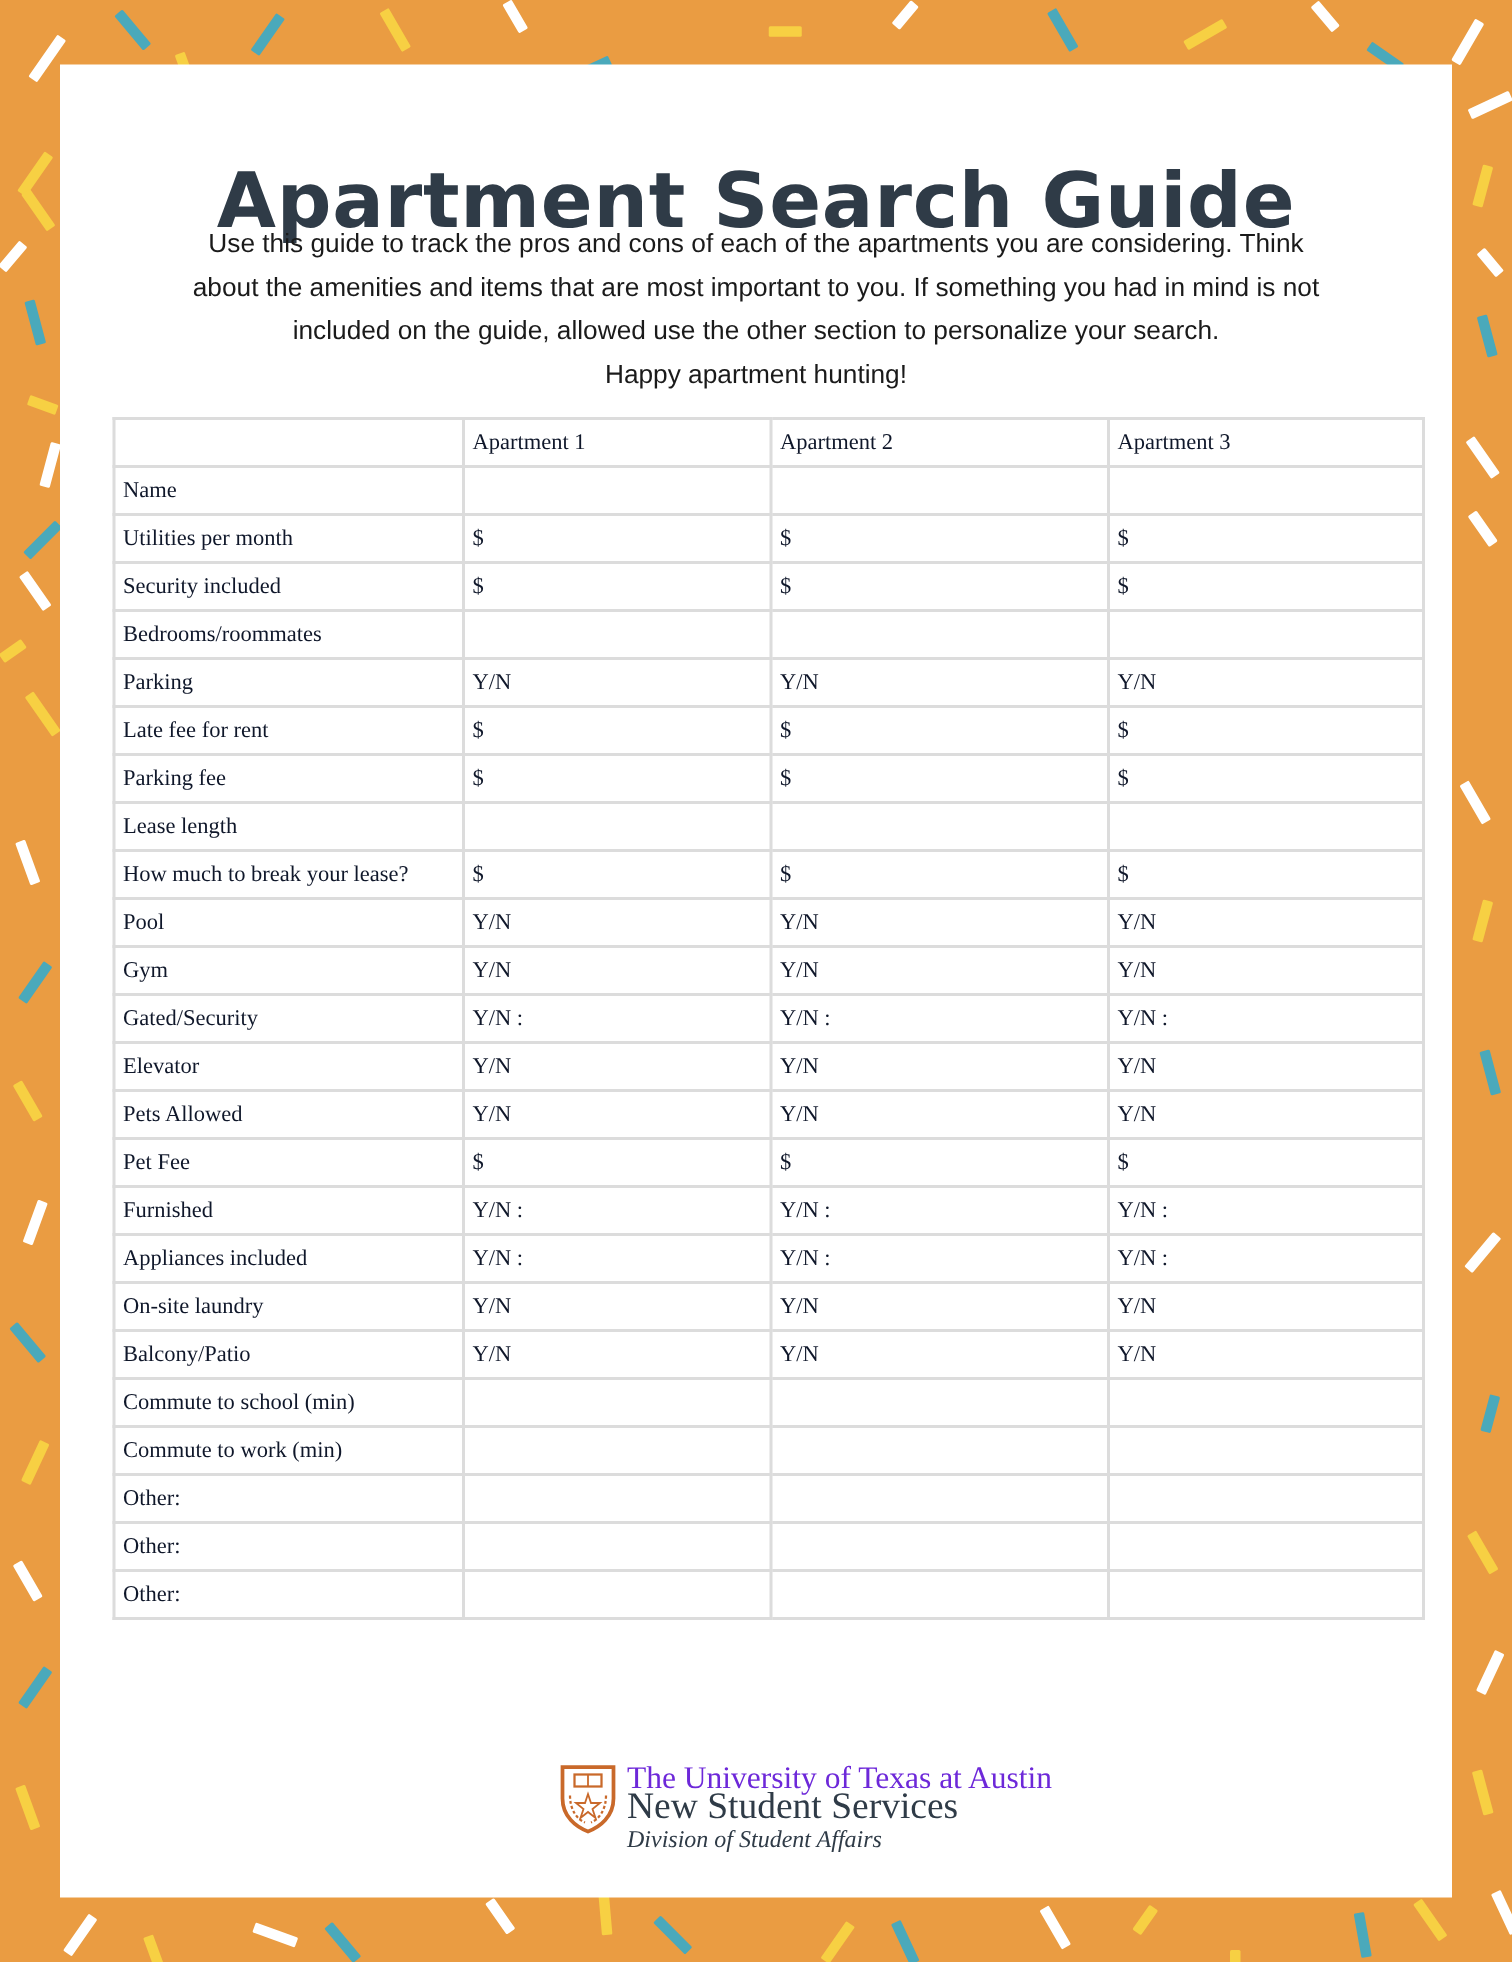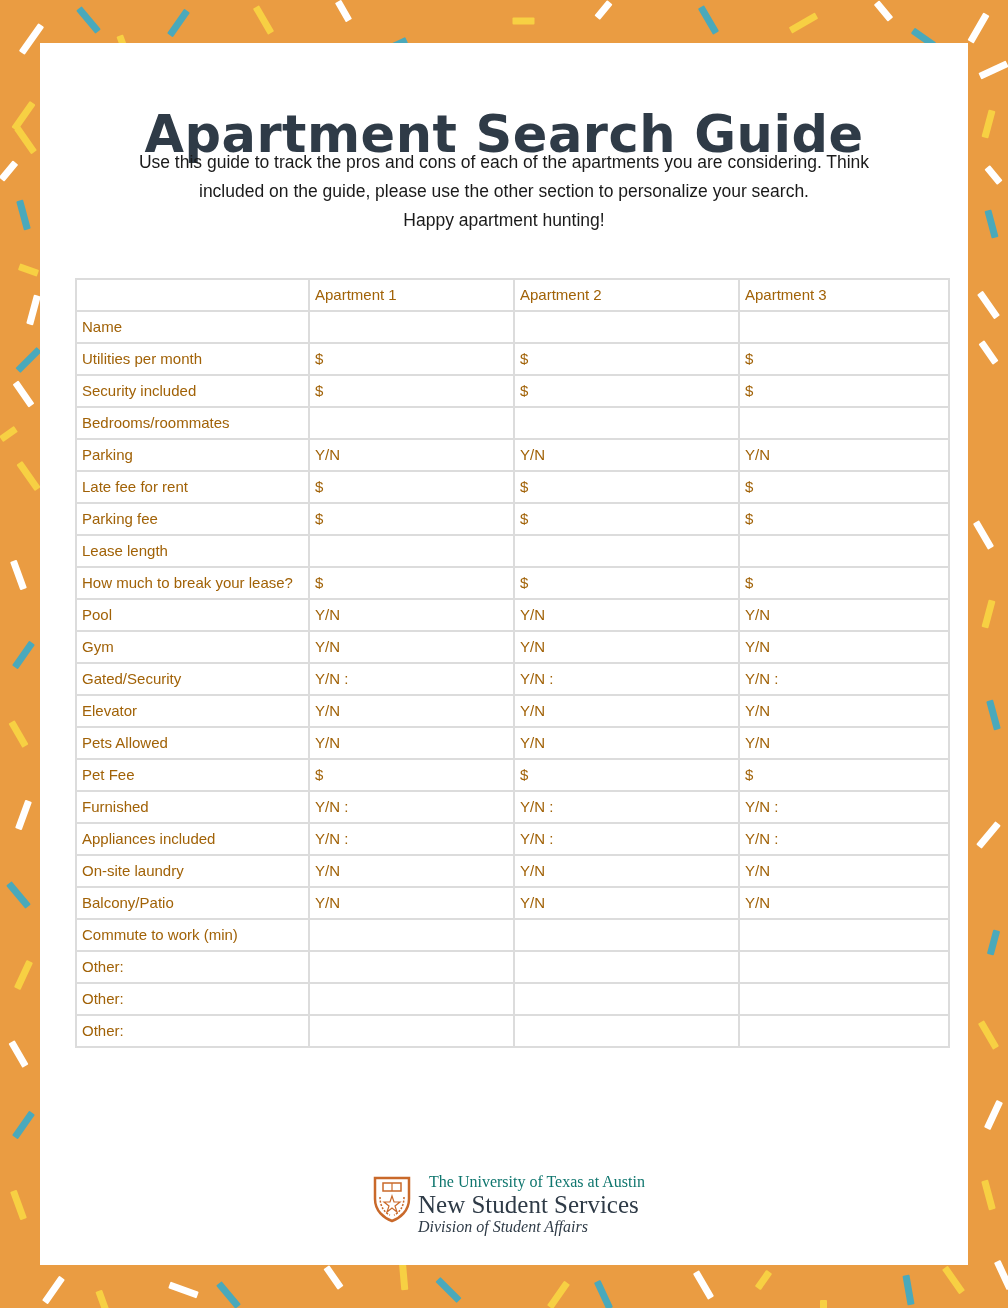--- a/index.html
+++ b/index.html
@@ -4,28 +4,28 @@
 <style>
   html, body { margin:0; padding:0; }
   body { width:1008px; height:1308px; background:#ea9c42; position:relative; overflow:hidden; font-family:"Liberation Sans", sans-serif; }
   .confetti { position:absolute; width:7px; border-radius:1px; }
   .c-white { background:#ffffff; }
   .c-yellow { background:#f7d043; }
   .c-teal { background:#4aa9bb; }
   .sheet { position:absolute; left:40px; top:43px; width:928px; height:1222px; background:#ffffff; }
   .title { position:absolute; left:0; right:0; top:62px; text-align:center; font-family:"DejaVu Sans", sans-serif; font-weight:bold; font-size:51px; letter-spacing:0.5px; color:#2f3b47; }
   .intro { position:absolute; left:10px; right:10px; top:105px; text-align:center; font-family:"Liberation Sans", sans-serif; font-size:17.5px; line-height:29px; color:#1a1a1a; }
-  table.guide { position:absolute; left:35px; top:235px; width:875px; border-collapse:collapse; font-family:Liberation Sans, sans-serif; font-size:15px; color:#a16207; }
+  table.guide { position:absolute; left:35px; top:235px; width:875px; border-collapse:collapse; font-family:Liberation Serif, serif; font-size:15px; color:#0f172a; }
   table.guide td { border:2px solid #dcdcdc; padding:4px 5px 3px 5px; height:23px; vertical-align:top; line-height:22px; }
   table.guide td.label { width:221px; }
   table.guide td.c1 { width:193px; }
   table.guide td.c2 { width:213px; }
   .footer-logo { position:absolute; left:332px; top:1130px; width:300px; height:70px; }
   .shield { position:absolute; left:0; top:2px; width:40px; height:48px; }
-  .univ { position:absolute; left:46px; top:0; font-family:"Liberation Serif", serif; font-size:16px; color:#0f766e; white-space:nowrap;margin-left:11px; }
+  .univ { position:absolute; left:46px; top:0; font-family:"Liberation Serif", serif; font-size:21px; color:#6d28d9; white-space:nowrap; }
   .nss { position:absolute; left:46px; top:18px; font-family:"Liberation Serif", serif; font-size:25px; color:#2f3b47; white-space:nowrap; }
   .dsa { position:absolute; left:46px; top:45px; font-family:"Liberation Serif", serif; font-style:italic; font-size:16px; color:#2f3b47; white-space:nowrap; }
 </style>
 </head>
 <body>
 
 <div id="confetti-layer">
     <div class="confetti c-white" style="left: 28px; top: 22px; height: 34px; transform: rotate(35deg);"></div>
     <div class="confetti c-teal" style="left: 85px; top: 5px; height: 30px; transform: rotate(-40deg);"></div>
     <div class="confetti c-yellow" style="left: 120px; top: 35px; height: 22px; transform: rotate(-20deg);"></div>
@@ -87,21 +87,22 @@
     <div class="confetti c-teal" style="left: 905px; top: 1275px; height: 30px; transform: rotate(-10deg);"></div>
     <div class="confetti c-yellow" style="left: 950px; top: 1265px; height: 30px; transform: rotate(-35deg);"></div>
     <div class="confetti c-white" style="left: 1000px; top: 1260px; height: 30px; transform: rotate(-25deg);"></div>
     <div class="confetti c-yellow" style="left: 820px; top: 1300px; height: 20px; transform: rotate(0deg);"></div>
   </div>
 
 <div class="sheet">
   <div class="title">Apartment Search Guide</div>
   <div class="intro">
     <div>Use this guide to track the pros and cons of each of the apartments you are considering. Think</div>
-    <div>included on the guide, please use the other section to personalize your search.</div>
+    <div>about the amenities and items that are most important to you. If something you had in mind is not</div>
+    <div>included on the guide, allowed use the other section to personalize your search.</div>
     <div>Happy apartment hunting!</div>
   </div>
 
   <table class="guide">
     <thead>
       <tr>
         <td class="label"></td>
         <td class="c1">Apartment 1</td>
         <td class="c2">Apartment 2</td>
         <td>Apartment 3</td>
@@ -214,20 +215,26 @@
           <td class="label">On-site laundry</td>
           <td class="c1">Y/N</td>
           <td class="c2">Y/N</td>
           <td>Y/N</td>
         </tr>
         <tr>
           <td class="label">Balcony/Patio</td>
           <td class="c1">Y/N</td>
           <td class="c2">Y/N</td>
           <td>Y/N</td>
+        </tr>
+        <tr>
+          <td class="label">Commute to school (min)</td>
+          <td class="c1"></td>
+          <td class="c2"></td>
+          <td></td>
         </tr>
         <tr>
           <td class="label">Commute to work (min)</td>
           <td class="c1"></td>
           <td class="c2"></td>
           <td></td>
         </tr>
         <tr>
           <td class="label">Other:</td>
           <td class="c1"></td>

